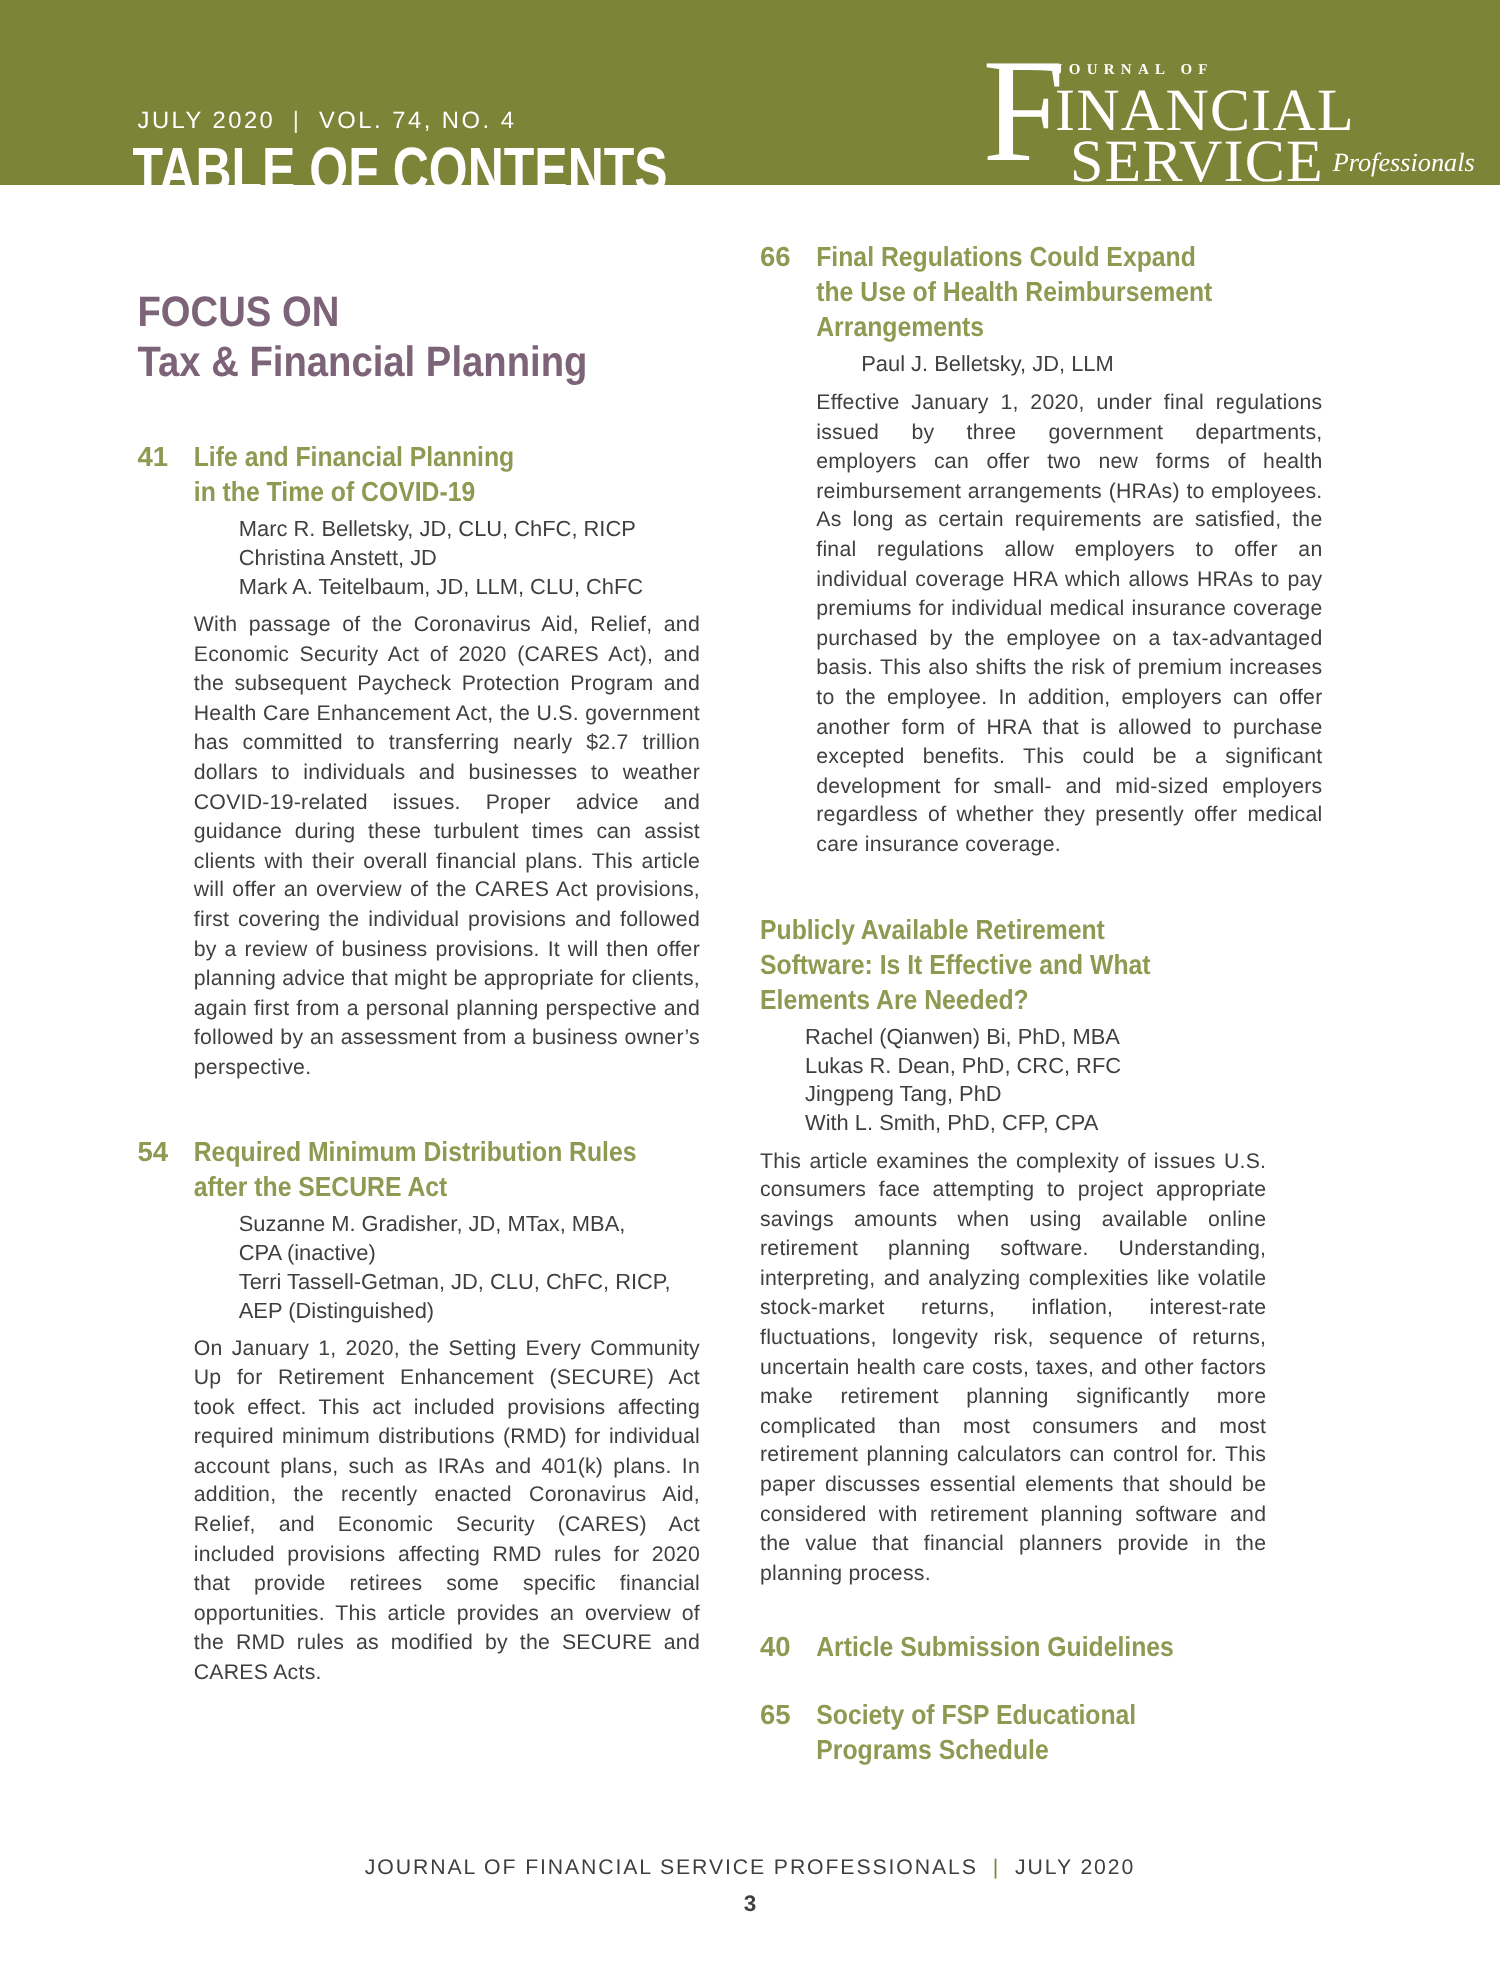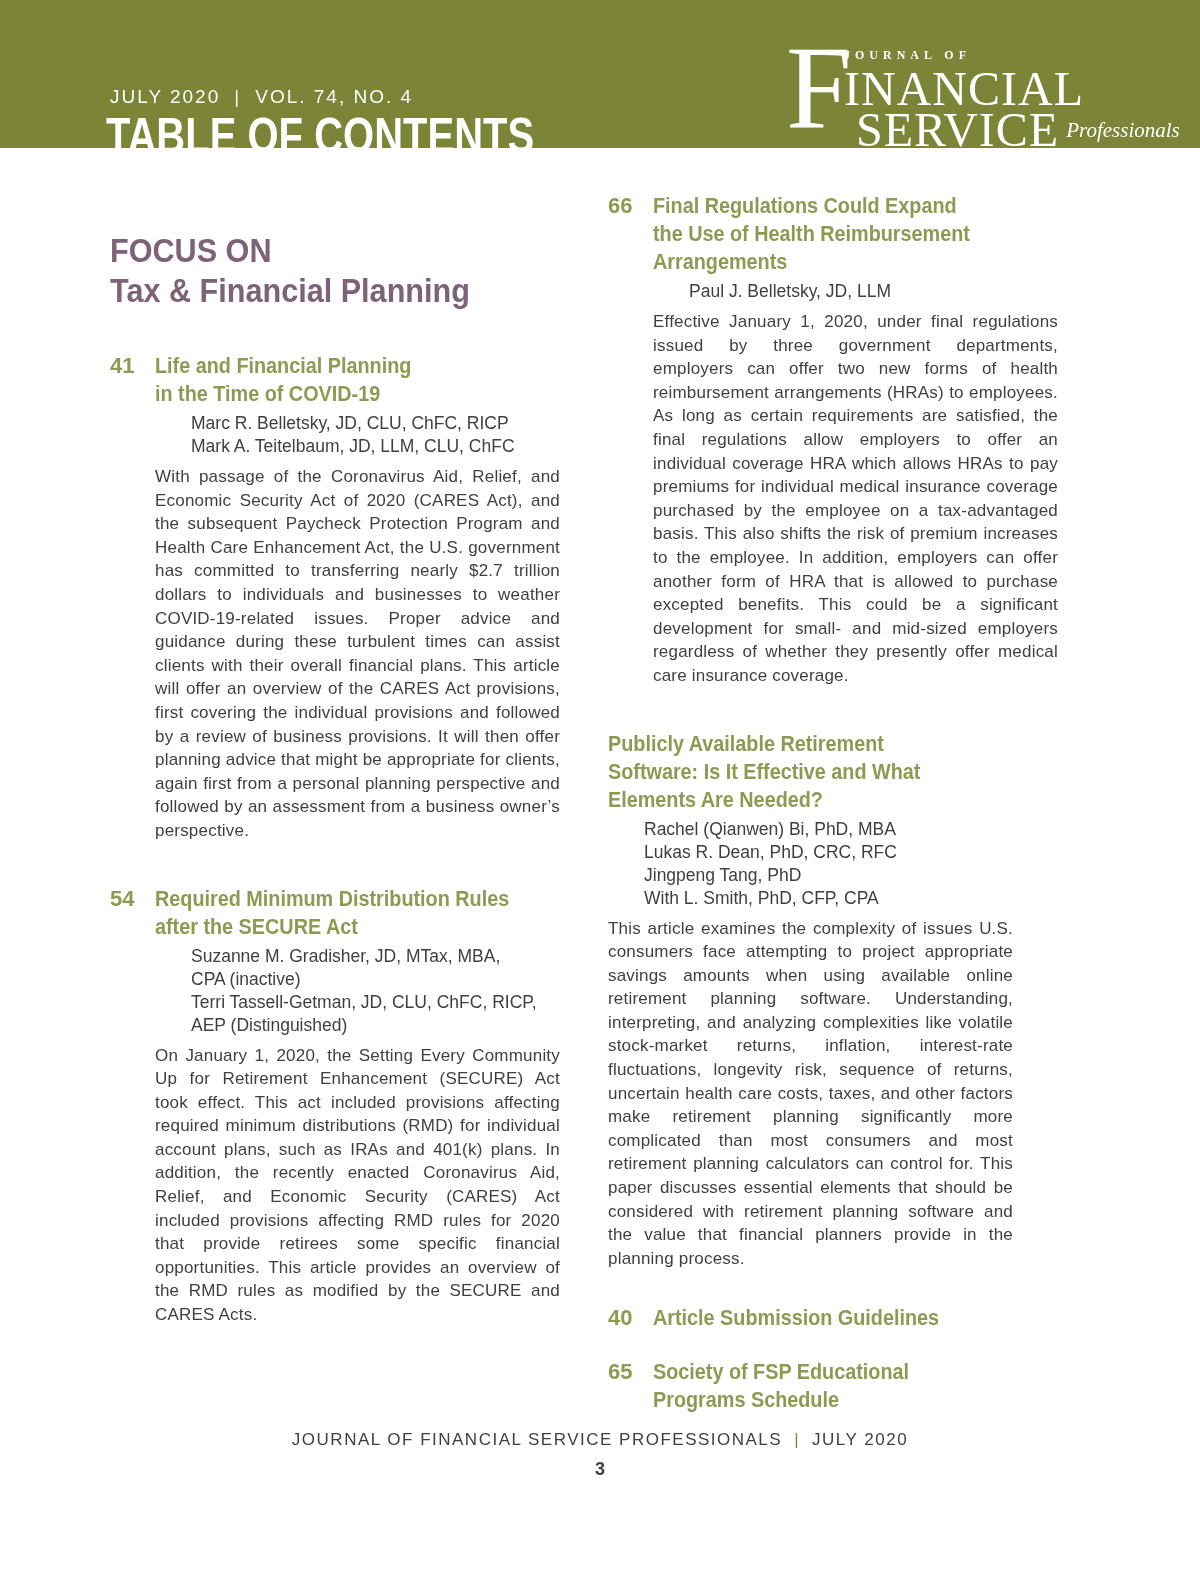--- a/index.html
+++ b/index.html
@@ -74,21 +74,21 @@
     font-size:17.5px;line-height:23px;white-space:nowrap;
   }
   .abstract{
     margin:7px 0 0 0;
     color:var(--body-text,#3f3f3f);
     font-size:17px;line-height:23.6px;text-align:justify;
     letter-spacing:.2px;
   }
 
   
-  .footer{position:absolute;left:0;top:1430px;width:1200px;text-align:center;}
+  .footer{position:absolute;left:0;top:1484px;width:1200px;text-align:center;}
   .footer-line{
     color:var(--body-text,#3f3f3f);
     font-size:17px;letter-spacing:1.5px;white-space:nowrap;
   }
   .footer-sep{color:var(--olive,#7b8437);padding:0 12px;}
   .footer-page{margin-top:9px;color:var(--body-text,#3f3f3f);font-size:18px;font-weight:bold;}
 </style>
 </head>
 <body>
 
@@ -124,20 +124,21 @@
 
       <section class="entry">
         <div class="entry-num">41</div>
         <div class="entry-body">
           <h3 class="entry-title">
             <span class="title-line">Life and Financial Planning</span>
             <span class="title-line">in the Time of COVID-19</span>
           </h3>
           <div class="authors">
             <div class="author-line">Marc R. Belletsky, JD, CLU, ChFC, RICP</div>
+            <div class="author-line">Christina Anstett, JD</div>
             <div class="author-line">Mark A. Teitelbaum, JD, LLM, CLU, ChFC</div>
           </div>
           <p class="abstract">With passage of the Coronavirus Aid, Relief, and Economic Security Act of 2020 (CARES Act), and the subsequent Paycheck Protection Program and Health Care Enhancement Act, the U.S. government has committed to transferring nearly $2.7 trillion dollars to individuals and businesses to weather COVID-19-related issues. Proper advice and guidance during these turbulent times can assist clients with their overall financial plans. This article will offer an overview of the CARES Act provisions, first covering the individual provisions and followed by a review of business provisions. It will then offer planning advice that might be appropriate for clients, again first from a personal planning perspective and followed by an assessment from a business owner’s perspective.</p>
         </div>
       </section>
 
       <section class="entry">
         <div class="entry-num">54</div>
         <div class="entry-body">
           <h3 class="entry-title">

